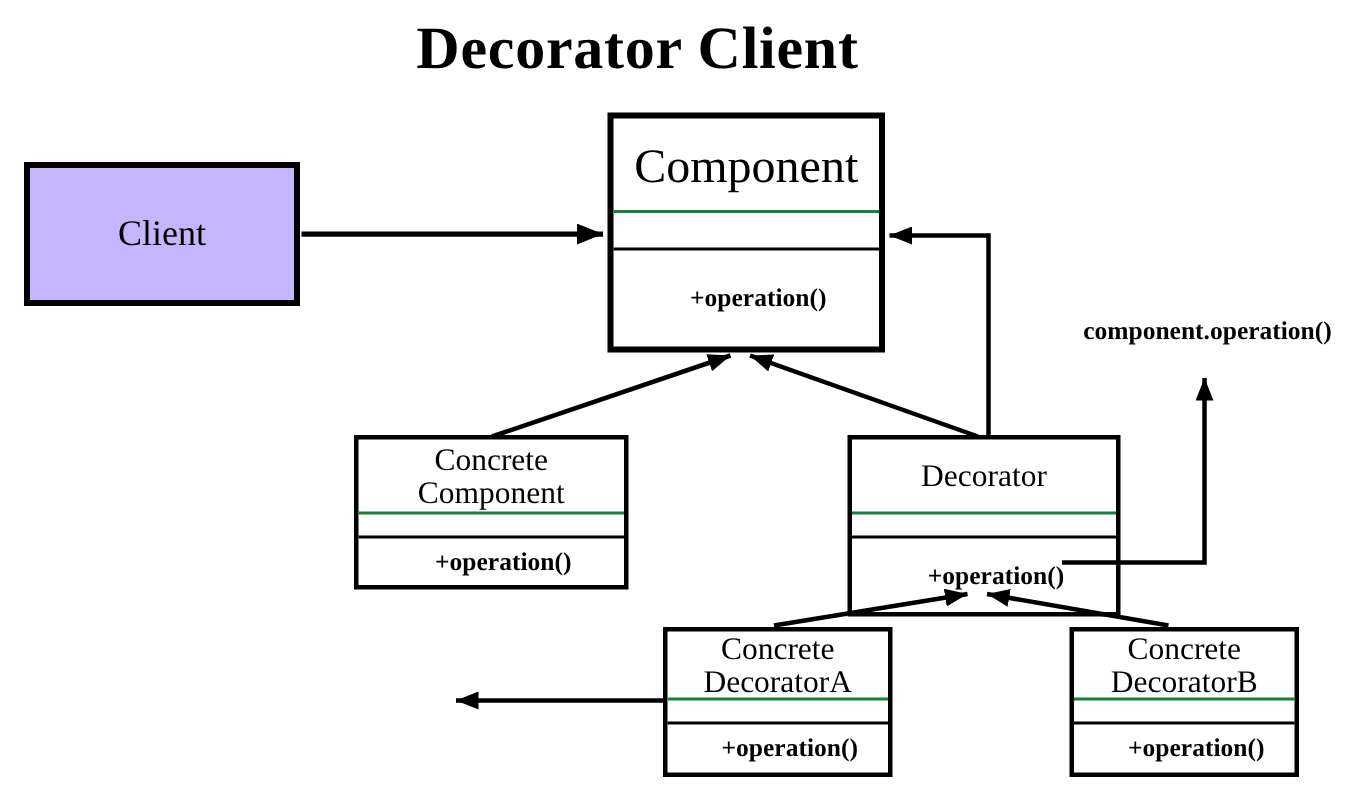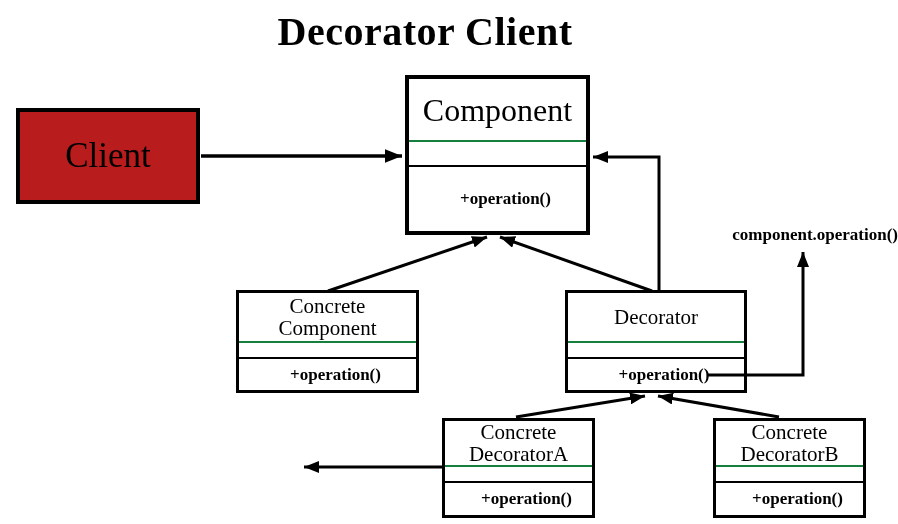--- a/index.html
+++ b/index.html
@@ -46,27 +46,27 @@
     flex: 1;
     display: flex;
     align-items: center;
     justify-content: center;
     font-weight: bold;
     font-size: 17px;
     margin-left: 16px;
   }
   .simple-box {
     position: absolute;
-    background: #b91c1c;
+    background: #c4b5fd;
     border: 4px solid #000000;
     box-sizing: border-box;
     display: flex;
     align-items: center;
     justify-content: center;
-    font-size: 35px;
+    font-size: 24px;
   }
   
   .box-component .uml-name   { height: 61px; font-size: 32px; }
   .box-component .uml-attrs  { height: 23px; }
   .box-mid .uml-name         { height: 48px; }
   .box-mid .uml-attrs        { height: 14px; }
   .box-small .uml-name       { height: 44px; }
   .box-small .uml-attrs      { height: 14px; }
   .annotation {
     position: absolute;
@@ -99,41 +99,41 @@
     <div class="uml-methods">+operation()</div>
   </div>
 
   <div class="uml-box box-mid" style="left:236px; top:290px; width:183px; height:103px;">
     <div class="uml-name">Concrete
 Component</div>
     <div class="uml-attrs"></div>
     <div class="uml-methods">+operation()</div>
   </div>
 
-  <div class="uml-box box-mid" style="left:565px; top:290px; width:182px; height:103px;">
+  <div class="uml-box box-mid" style="left:565px; top:290px; width:182px; height:121px;">
     <div class="uml-name">Decorator</div>
     <div class="uml-attrs"></div>
     <div class="uml-methods">+operation()</div>
   </div>
 
   <div class="uml-box box-small" style="left:442px; top:418px; width:153px; height:100px;">
     <div class="uml-name">Concrete
 DecoratorA</div>
     <div class="uml-attrs"></div>
     <div class="uml-methods">+operation()</div>
   </div>
 
   <div class="uml-box box-small" style="left:713px; top:418px; width:153px; height:100px;">
     <div class="uml-name">Concrete
 DecoratorB</div>
     <div class="uml-attrs"></div>
     <div class="uml-methods">+operation()</div>
   </div>
 
-  <div class="annotation" style="left:712px; top:225px; width:186px;text-align:right;">component.operation()</div>
+  <div class="annotation" style="left:712px; top:211px; width:186px;">component.operation()</div>
 
   <svg id="arrow-layer" width="898" height="524" viewBox="0 0 898 524">
     <defs>
       <marker id="arrowhead" markerWidth="5.4" markerHeight="4" refX="5" refY="2" orient="auto" markerUnits="strokeWidth">
         <path d="M0,0 L5,2 L0,4 Z" fill="#000000"></path>
       </marker>
     </defs>
     <line x1="201" y1="156" x2="402" y2="156" stroke="#000000" stroke-width="3.5" marker-end="url(#arrowhead)"></line>
     <line x1="328" y1="291" x2="487" y2="237" stroke="#000000" stroke-width="3" marker-end="url(#arrowhead)"></line>
     <line x1="652" y1="291" x2="500" y2="237" stroke="#000000" stroke-width="3" marker-end="url(#arrowhead)"></line>

